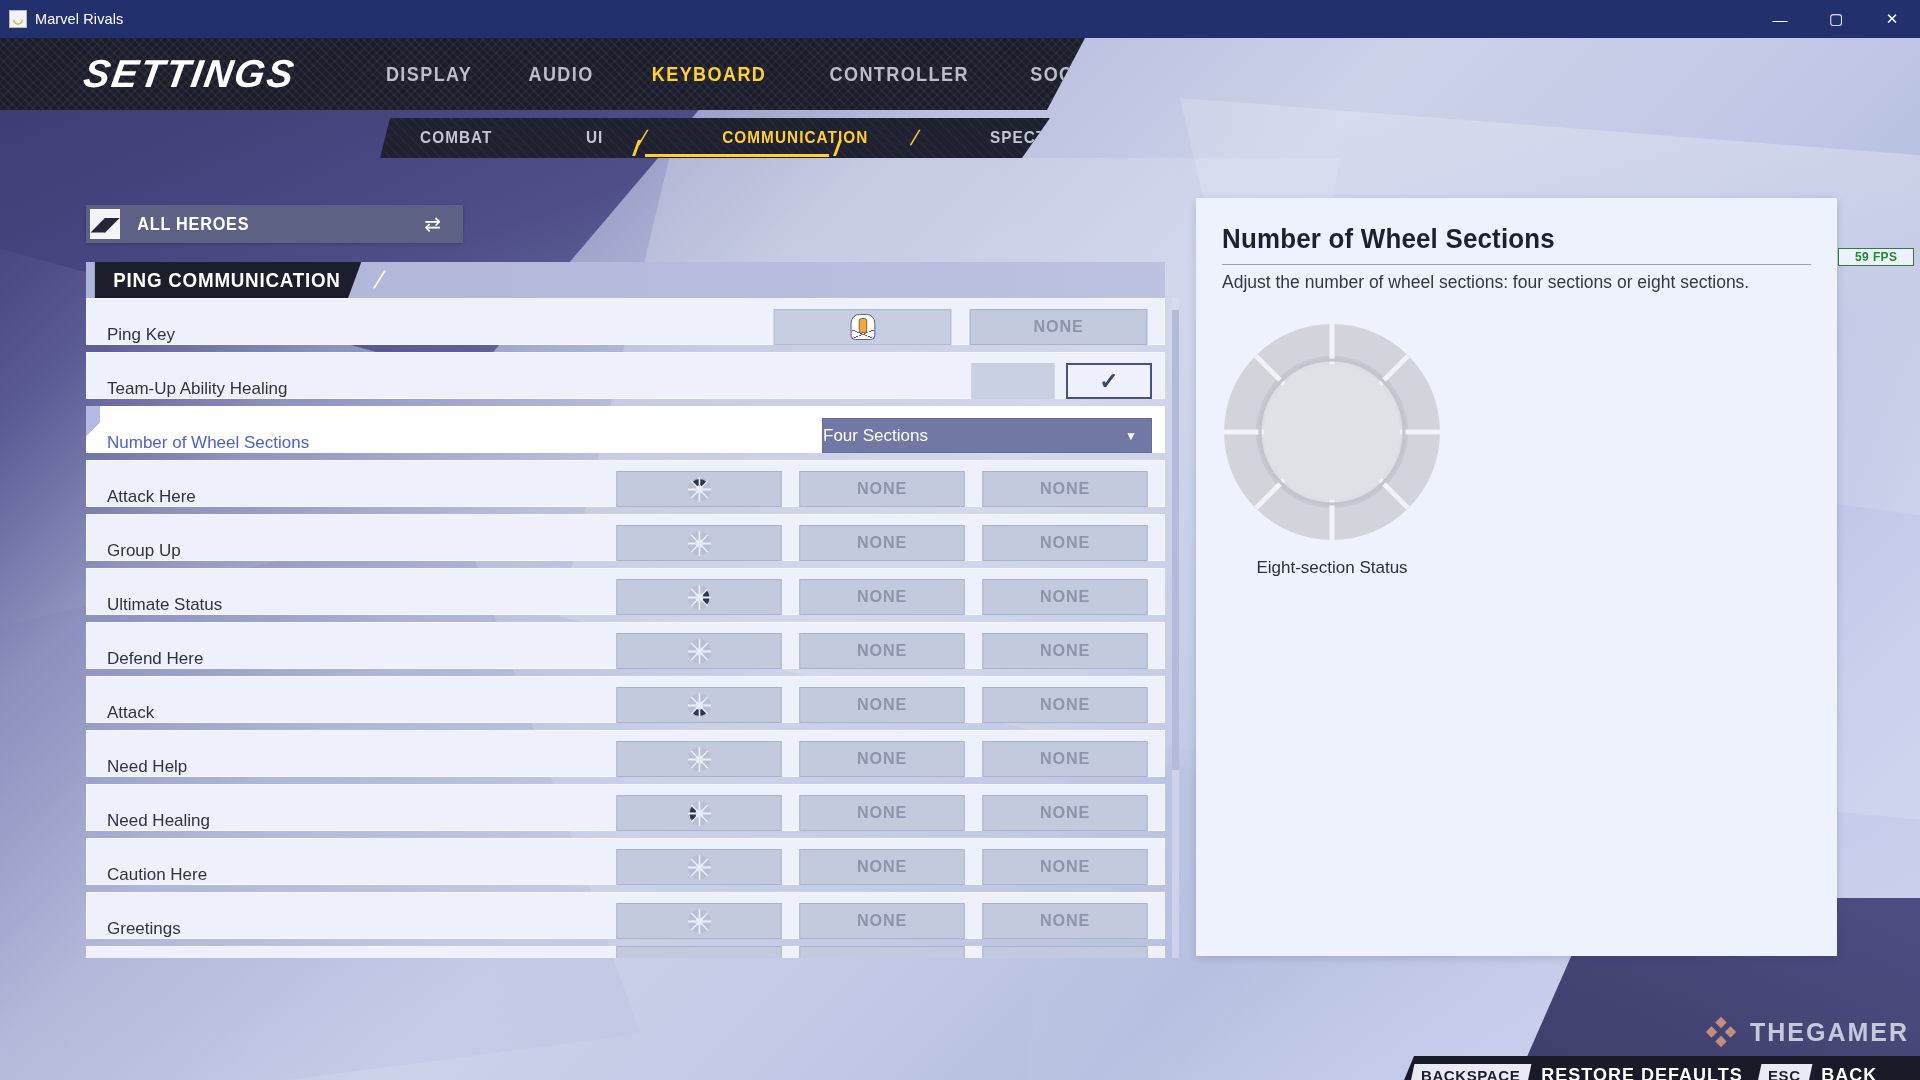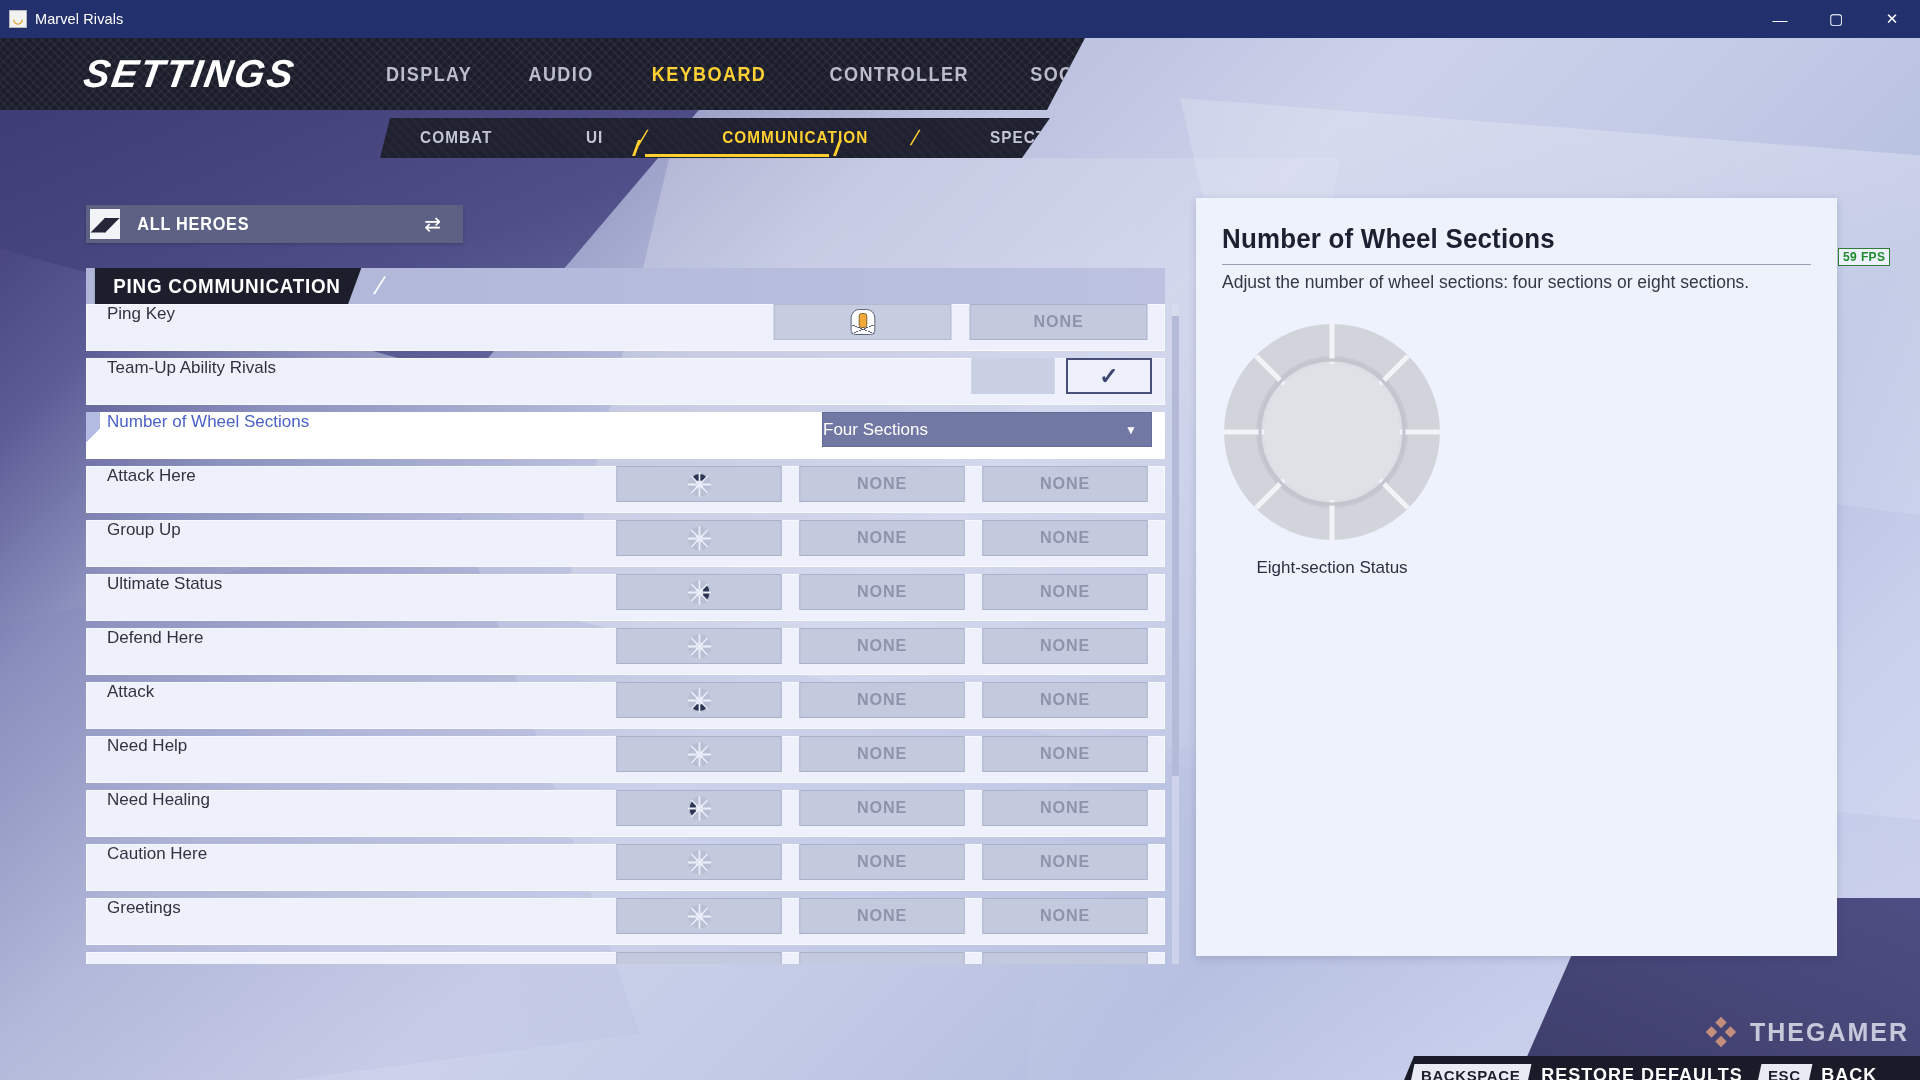--- a/index.html
+++ b/index.html
@@ -126,40 +126,40 @@
     width: 30px; height: 30px; margin-left: 4px; background: #f3f4f8;
     display:flex; align-items:center; justify-content:center;
     font-size: 18px; font-weight: 800; color: #252637;
   }
   .hero-label { margin-left: 13px; color: #ffffff; font-size: 17.5px; font-weight: 700;
     letter-spacing: .8px; transform: scaleX(.93); }
   .hero-swap { margin-left: auto; margin-right: 22px; color: #ffffff; font-size: 20px; line-height: 1; }
 
   
   .listpanel {
-    position: absolute; top: 268px; left: 86px; width: 1093px; height: 696px;
+    position: absolute; top: 262px; left: 86px; width: 1093px; height: 696px;
     z-index: 18;
   }
   .sectionhead {
     position: relative; width: 1079px; height: 36px;
     background: linear-gradient(90deg, #aeb5d8 0%, #b5bcdd 60%, #bcc2e0 100%);
     display: flex; align-items: center;
   }
   .sectionhead .tag {
     height: 36px; background: #1d1e2c; color: #ffffff;
     padding: 0 22px 0 20px; display:flex; align-items:center;
     font-size: 20px; font-weight: 800; letter-spacing: .8px; transform: scaleX(.94);
     clip-path: polygon(0 0, 100% 0, calc(100% - 14px) 100%, 0 100%);
     min-width: 260px;
   }
   .sectionhead .slashmark{ color:#ffffff; font-size:24px; font-weight:300; margin-left:6px; transform: skewX(-20deg); }
 
   .rows { position: relative; width: 1093px; height: 660px; overflow: hidden; }
   .row {
-    position: relative; display:flex; align-items:flex-start;
+    position: relative; display:flex; align-items:flex-end;
     height: 47px; margin-bottom: 7px; width: 1079px;
     background: #eef1fb;
     box-shadow: inset 0 0 0 1px rgba(255,255,255,.5);
   }
   .row .rlabel { margin-left: 21px; font-size: 17px; color: #31343f; }
   .row.selected { background: #ffffff; }
   .row.selected .rlabel { color: #4b62c9; }
   .row.selected::before{
     content:""; position:absolute; left:0; top:0; width:14px; height:100%;
     background: linear-gradient(135deg, #b4bbe2 0 50%, transparent 50%);
@@ -234,21 +234,21 @@
   .wheels { display:flex; margin-top: 26px; padding: 0 26px; gap: 60px; }
   .wheelcol { width: 220px; display:flex; flex-direction:column; align-items:center; }
   .wheelcap { margin-top: 16px; font-size: 17px; color: #2c3040; }
   .wheelcap.sel { color: #4b5fc4; }
 
   
   .fps {
     position: absolute; top: 248px; left: 1838px; z-index: 40;
     border: 1px solid #2e7d32; background: rgba(240,245,255,.9);
     color: #1f8b2a; font-size: 12px; font-weight: 800; letter-spacing: .4px;
-    padding: 1px 4px;
+    padding: 1px 16px;
   }
 
   
   .wm { position:absolute; left: 1702px; top: 1013px; display:flex; align-items:center; gap:10px; z-index:30; opacity:.82; }
   .wm-mark { width: 38px; height: 38px; position: relative; }
   .wm-text { color:#e3e6f1; font-size: 25px; font-weight: 700; letter-spacing: 2px; }
 
   
   .prompts {
     position:absolute; left: 1412px; top: 1060px; height: 30px;
@@ -330,21 +330,21 @@
         <div class="rlabel">Ping Key</div>
         <div class="binds">
           <div class="bind blank" style="width:187px;">
             <span class="mmb"></span>
           </div>
           <div class="bind wide">NONE</div>
         </div>
       </div>
 
       <div class="row">
-        <div class="rlabel">Team-Up Ability Rivals</div>
+        <div class="rlabel">Team-Up Ability Healing</div>
         <div class="binds">
           <div class="bind blank" style="width:88px;border:none;background:#c9d0e4;"></div>
           <div class="checkbox">
             <span class="tick">✓</span>
           </div>
         </div>
       </div>
 
       <div class="row selected">
         <div class="rlabel">Number of Wheel Sections</div>

